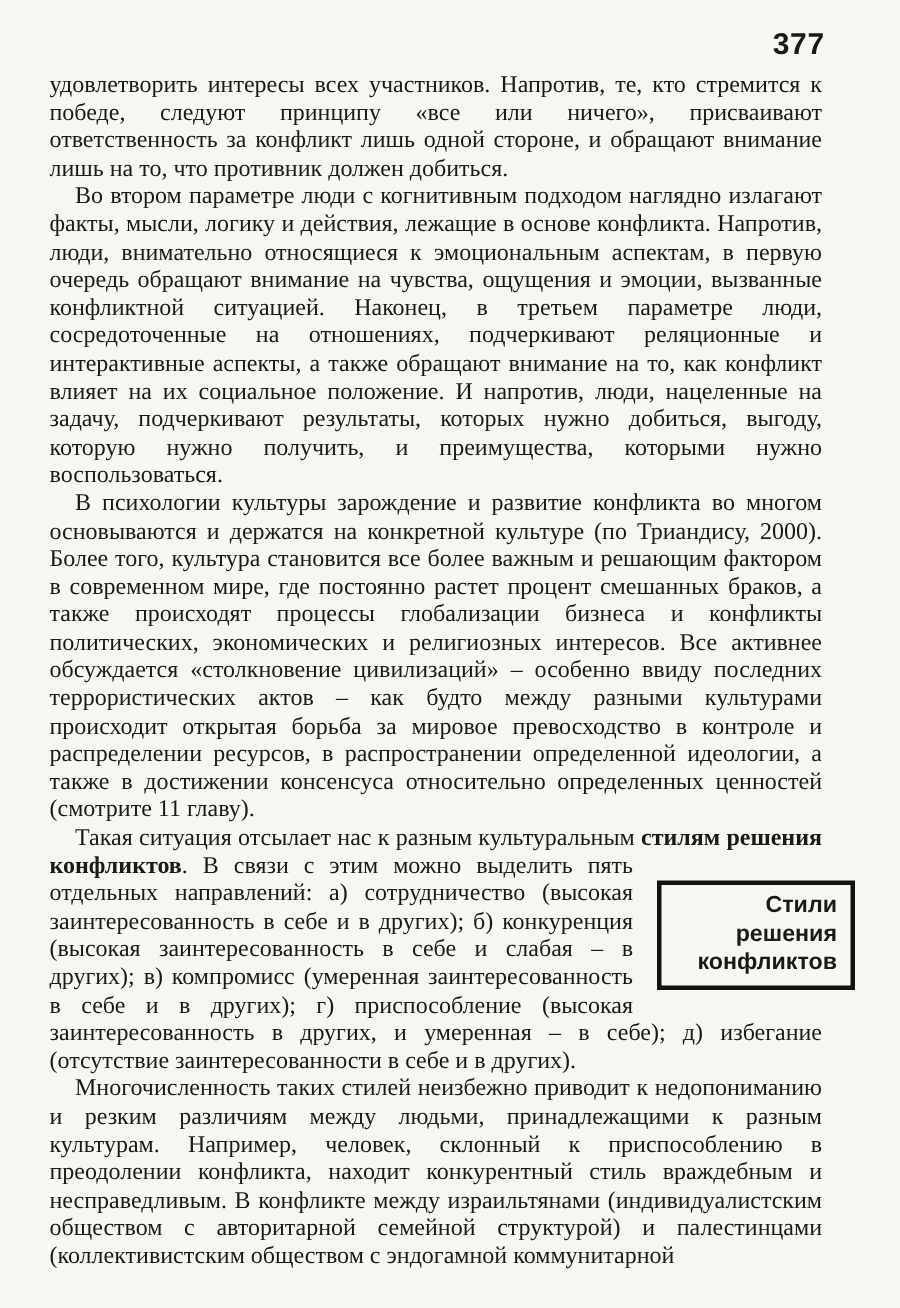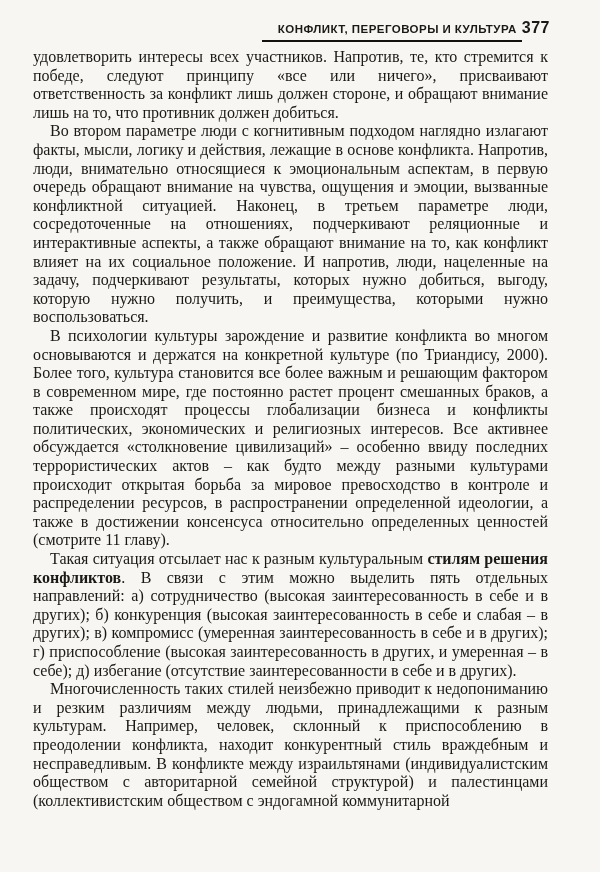--- a/index.html
+++ b/index.html
@@ -31,21 +31,21 @@
   .head-title{
     font-family:"Liberation Sans", sans-serif;
     font-size:11.5px;
     letter-spacing:.45px;
     font-weight:bold;
     padding:0 5px 5px 16px;
     border-bottom:2px solid var(--rule);
   }
   .page-num{
     font-family:"Liberation Sans", sans-serif;
-    font-size:16px;
+    font-size:20px;
     font-weight:bold;
     margin-left:0;
     letter-spacing:.5px;
   }
   
   .text-block{
     position:absolute;
     left:33px;top:48px;
     width:515px;
     font-size:16px;
@@ -79,33 +79,35 @@
     text-align:right;
     text-indent:0;
   }
 </style>
 </head>
 <body>
 
 <div class="page">
 
   <header class="running-head">
-    <span class="head-title">КОНФЛИКТ, ПЕРЕГОВОРЫ И КУЛЬТУРА</span>
     <span class="page-num">377</span>
   </header>
 
   <main class="text-block">
 
-    <p class="para"><span>удовлетворить интересы всех участников. Напротив, те, кто стремится к победе, следуют принципу «все или ничего», присваивают ответственность за конфликт лишь должен стороне, и обращают внимание лишь на то, </span><span class="seg-i">что</span><span> противник должен добиться.</span></p>
+    <p class="para"><span>удовлетворить интересы всех участников. Напротив, те, кто стремится к победе, следуют принципу «все или ничего», присваивают ответственность за конфликт лишь одной стороне, и обращают внимание лишь на то, </span><span class="seg-i">что</span><span> противник должен добиться.</span></p>
 
     <p class="para indent"><span>Во втором параметре люди с когнитивным подходом наглядно излагают факты, мысли, логику и действия, лежащие в основе конфликта. Напротив, люди, внимательно относящиеся к эмоциональным аспектам, в первую очередь обращают внимание на чувства, ощущения и эмоции, вызванные конфликтной ситуацией. Наконец, в третьем параметре люди, сосредоточенные на отношениях, подчеркивают реляционные и интерактивные аспекты, а также обращают внимание на то, как конфликт влияет на их социальное положение. И напротив, люди, нацеленные на задачу, подчеркивают результаты, которых нужно добиться, выгоду, которую нужно получить, и преимущества, которыми нужно воспользоваться.</span></p>
 
     <p class="para indent"><span>В психологии культуры зарождение и развитие конфликта во многом основываются и держатся на конкретной культуре (по Триандису, 2000). Более того, культура становится все более важным и решающим фактором в современном мире, где постоянно растет процент смешанных браков, а также происходят процессы глобализации бизнеса и конфликты политических, экономических и религиозных интересов. Все активнее обсуждается «столкновение цивилизаций» – особенно ввиду последних террористических актов – как будто между разными культурами происходит открытая борьба за мировое превосходство в контроле и распределении ресурсов, в распространении определенной идеологии, а также в достижении консенсуса относительно определенных ценностей (смотрите 11 главу).</span></p>
 
     <p class="para indent">
       <span class="callout-spacer"></span>
+      <span class="callout">
+        <span>Стили решения конфликтов</span>
+      </span>
       <span><span>Такая ситуация отсылает нас к разным культуральным </span><span class="seg-b">стилям решения конфликтов</span><span>. В связи с этим можно выделить пять отдельных направлений: </span><span class="seg-i">а) сотрудничество</span><span> (высокая заинтересованность в себе и в других); </span><span class="seg-i">б) конкуренция</span><span> (высокая заинтересованность в себе и слабая – в других); </span><span class="seg-i">в) компромисс</span><span> (умеренная заинтересованность в себе и в других); </span><span class="seg-i">г) приспособление</span><span> (высокая заинтересованность в других, и умеренная – в себе); </span><span class="seg-i">д) избегание</span><span> (отсутствие заинтересованности в себе и в других).</span></span>
     </p>
 
     <p class="para indent"><span>Многочисленность таких стилей неизбежно приводит к недопониманию и резким различиям между людьми, принадлежащими к разным культурам. Например, человек, склонный к приспособлению в преодолении конфликта, находит конкурентный стиль враждебным и несправедливым. В конфликте между израильтянами (индивидуалистским обществом с авторитарной семейной структурой) и палестинцами (коллективистским обществом с эндогамной коммунитарной</span></p>
 
   </main>
 </div>
 
 </body></html>

